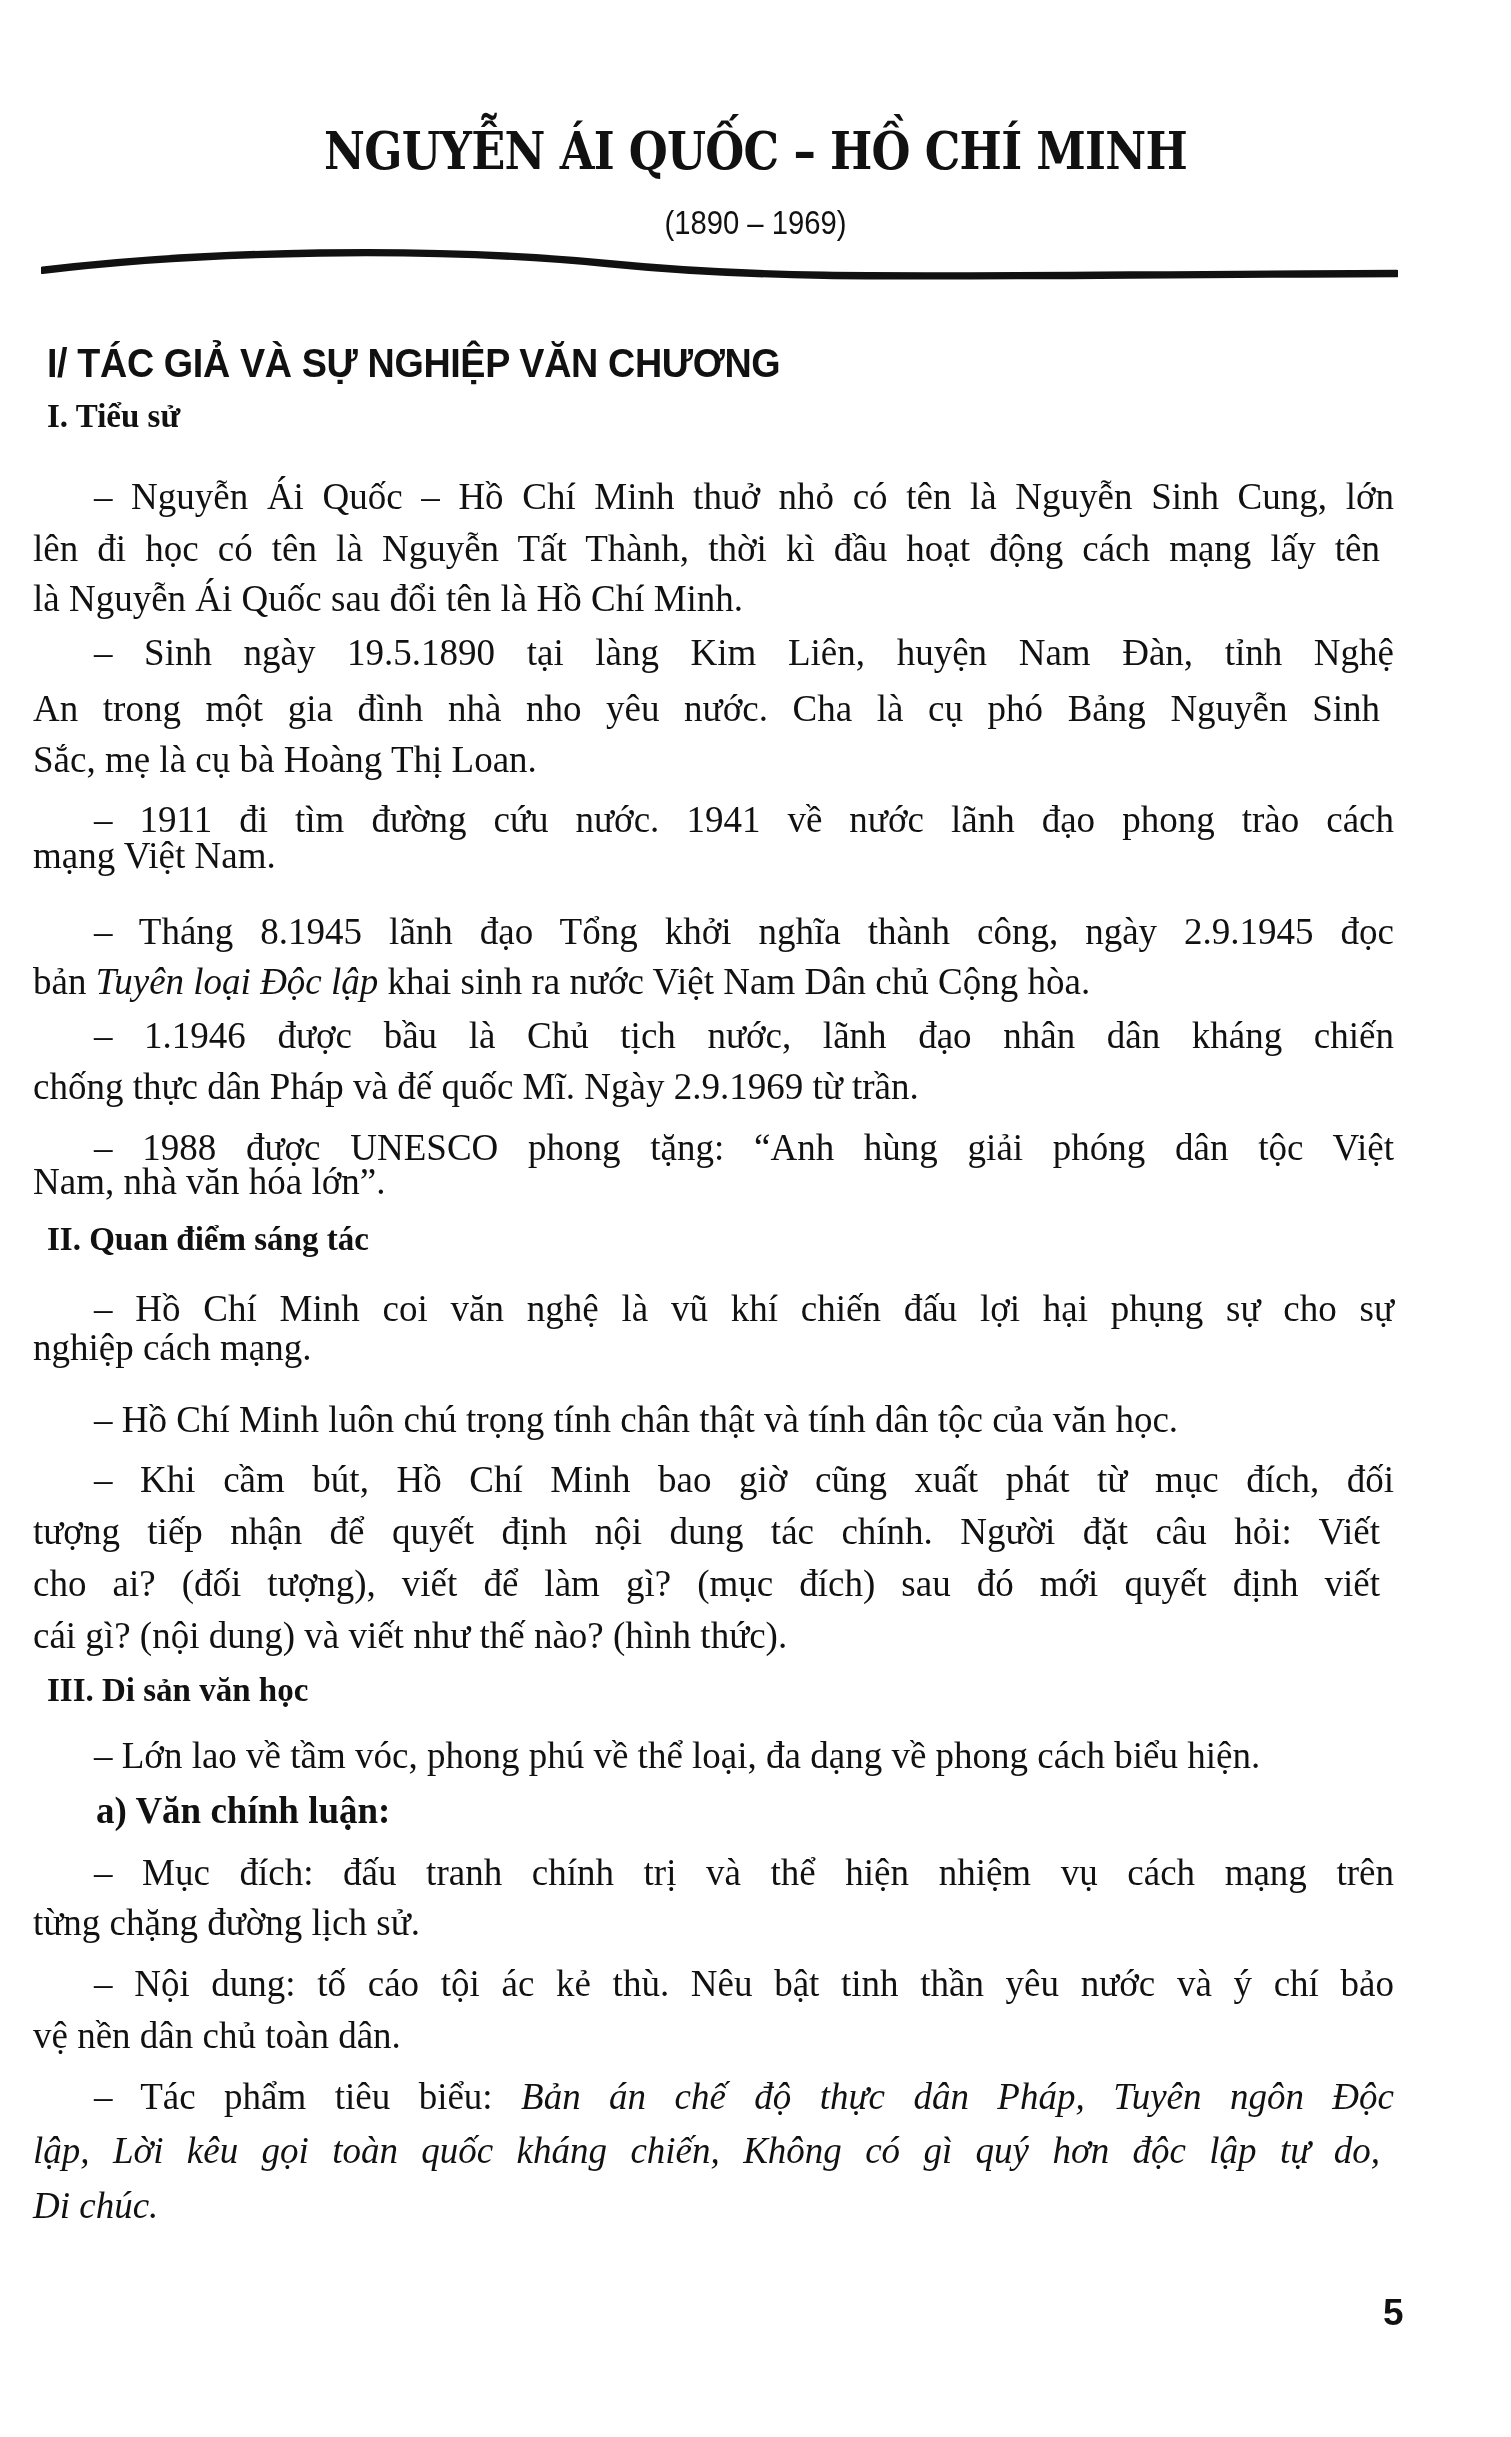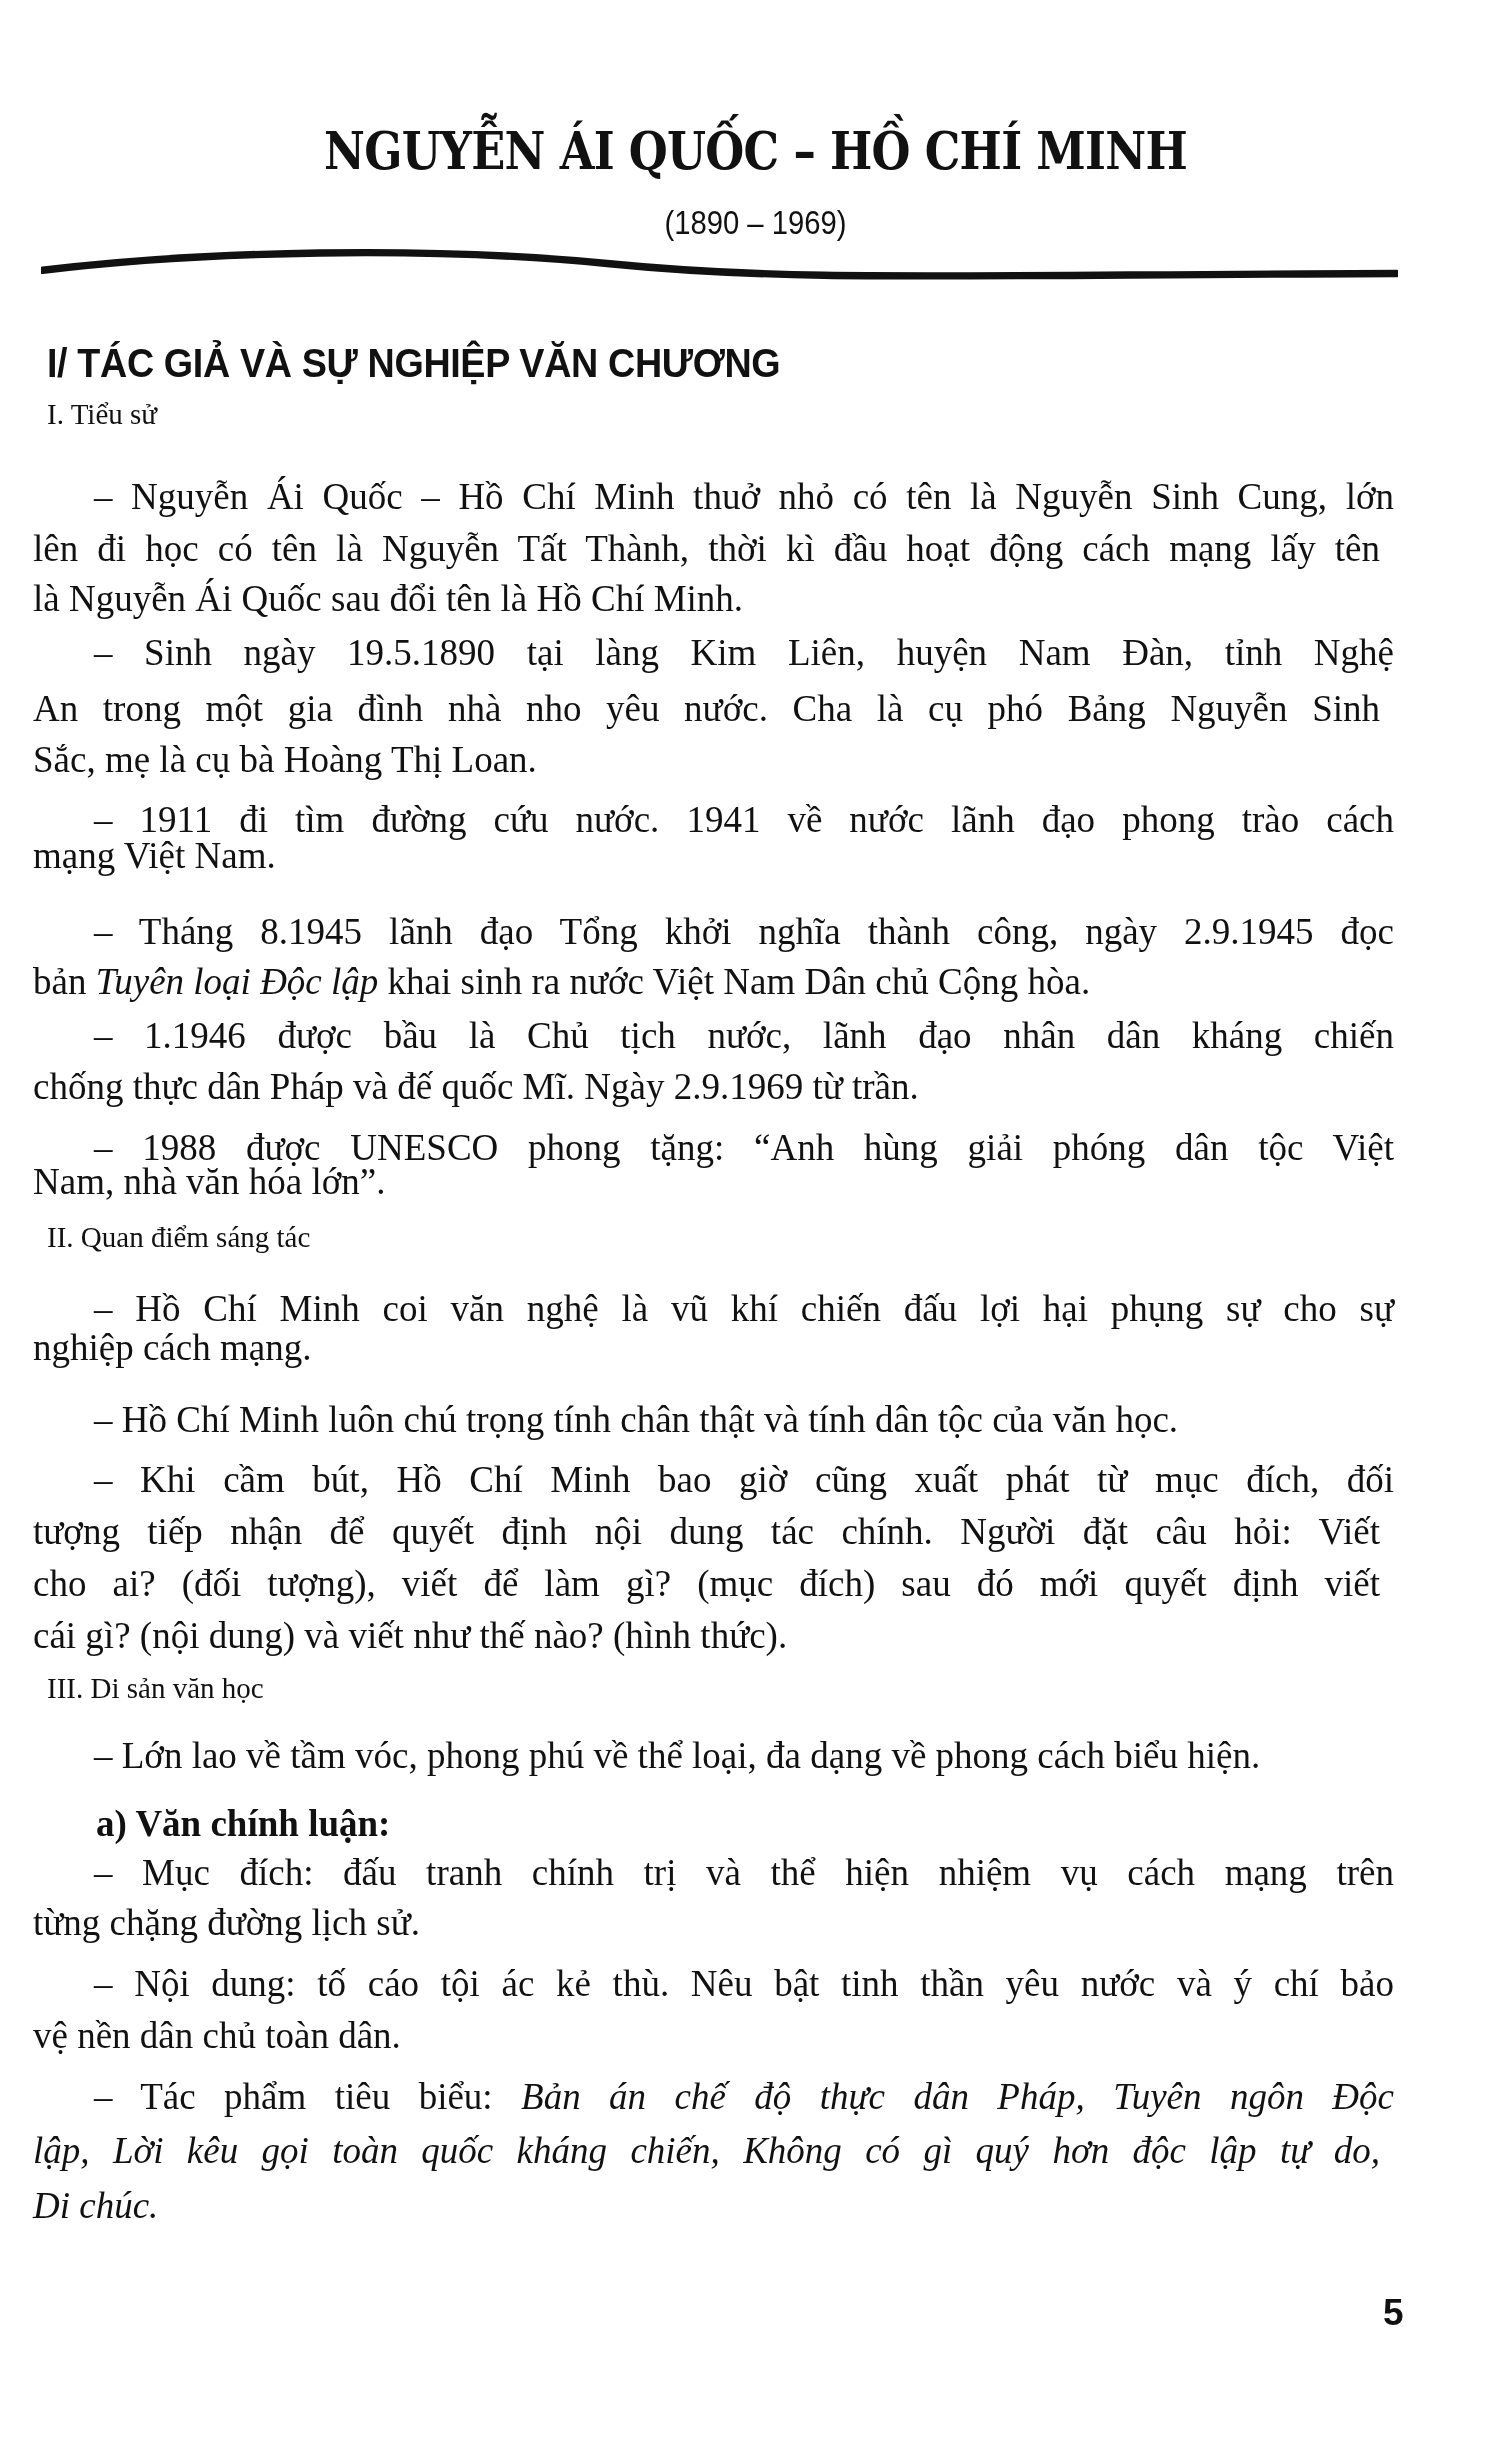--- a/index.html
+++ b/index.html
@@ -2,22 +2,22 @@
 <html style="font-size:13px"><head>
 <meta charset="utf-8">
 <style>
   html, body { margin:0; padding:0; background:#ffffff; }
   body { width:1511px; height:2438px; position:relative; overflow:hidden; color:#111; }
   .abs { position:absolute; white-space:nowrap; }
   .title { left:0; width:1511px; text-align:center; top:120px; font-family:"DejaVu Serif", serif; font-weight:bold; font-size:52px; letter-spacing:-0.8px; transform:scaleX(0.86); transform-origin:center; }
   .dates { left:0; width:1511px; text-align:center; top:205px; font-family:"Liberation Sans", sans-serif; font-size:32.5px; transform:scaleX(0.9); }
   .wave { left:41px; top:236px; }
   .sec { left:47px; top:340px; font-family:"Liberation Sans", sans-serif; font-weight:bold; font-size:41px; letter-spacing:-0.4px; transform:scaleX(0.92); transform-origin:left; }
-  .h2 { left:47px; font-family:"Liberation Serif", serif; font-weight:normal; font-size:29px; }
-  .h3 { left:96px; font-family:"Liberation Serif", serif; font-weight:bold; font-size:37px;margin-top:13px; }
+  .h2 { left:47px; font-family:"Liberation Serif", serif; font-weight:bold; font-size:33px; }
+  .h3 { left:96px; font-family:"Liberation Serif", serif; font-weight:bold; font-size:37px; }
   .line { font-family:Liberation Serif, serif; font-size:37px; }
   .first { left:94px; width:1300px; text-align:justify; text-align-last:justify; }
   .first.last { text-align-last:left; }
   .cont { left:33px; width:1347px; text-align:justify; text-align-last:justify; }
   .cont.last { text-align-last:left; }
   .pageno { left:1383px; top:2292px; font-family:"Liberation Sans", sans-serif; font-weight:bold; font-size:37px; }
   i { font-style:italic; }
 </style>
 </head>
 <body>

